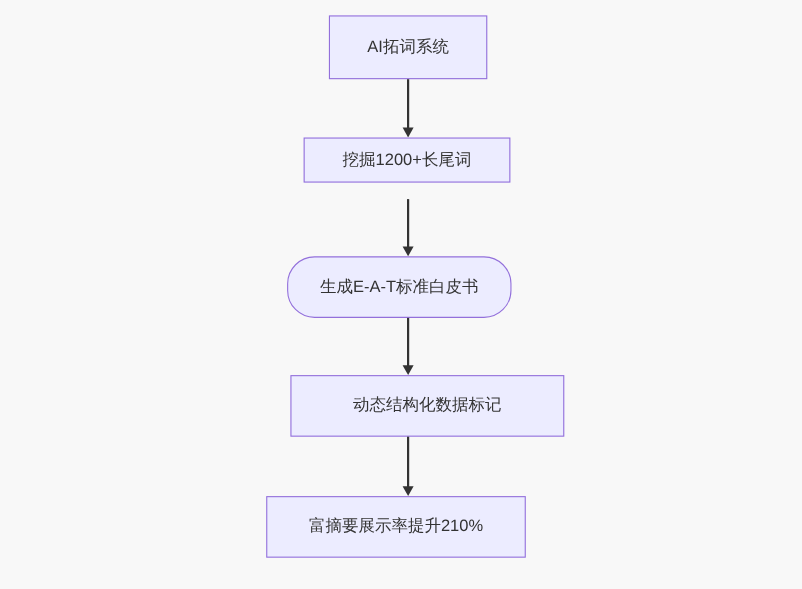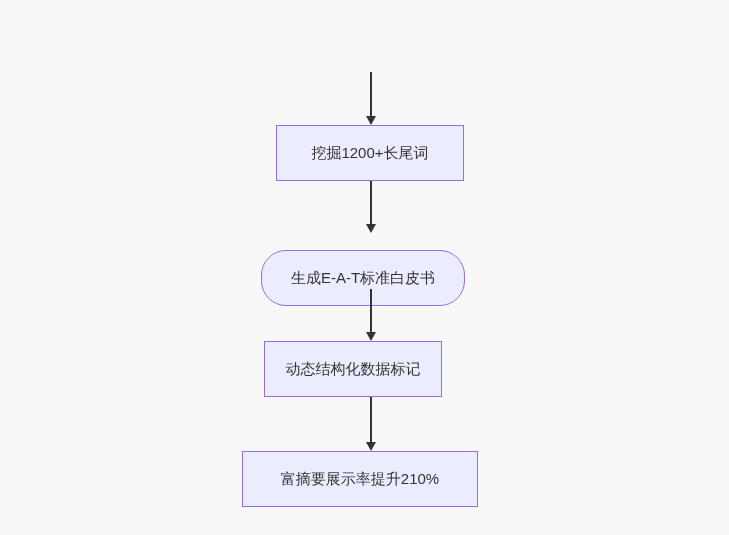--- a/index.html
+++ b/index.html
@@ -34,23 +34,23 @@
     justify-content: center;
   }
   .node-label {
     color: var(--node-text);
     font-size: 15px;
     line-height: 1.2;
     white-space: nowrap;
     text-align: center;
   }
   .n1 { left: 299px; top: 14px;  width: 144px; height: 58px; }
-  .n2 { left: 276px; top: 125px; width: 188px; height: 56px; }
-  .n3 { left: 261px; top: 250px; width: 204px; height: 56px; border-radius: 25px; }
-  .n4 { left: 264px; top: 341px; width: 178px; height: 56px; }
+  .n2 { left: 276px; top: 125px; width: 188px; height: 41px; }
+  .n3 { left: 261px; top: 233px; width: 204px; height: 56px; border-radius: 25px; }
+  .n4 { left: 264px; top: 341px; width: 249px; height: 56px; }
   .n5 { left: 242px; top: 451px; width: 236px; height: 56px; }
   .edge {
     position: absolute;
     left: 365px;
     width: 12px;
   }
   .e1 { top: 72px;  height: 53px; }
   .e2 { top: 181px; height: 52px; }
   .e3 { top: 289px; height: 52px; }
   .e4 { top: 397px; height: 54px; }
@@ -71,20 +71,23 @@
     border-left: 5px solid transparent;
     border-right: 5px solid transparent;
     border-top: 9px solid var(--arrow);
   }
 </style>
 </head>
 <body>
 
 <div class="stage">
 
+  <div class="node n1">
+    <span class="node-label">AI拓词系统</span>
+  </div>
 
   <div class="edge e1">
     <span class="edge-line"></span>
     <span class="edge-head"></span>
   </div>
 
   <div class="node n2">
     <span class="node-label">挖掘1200+长尾词</span>
   </div>
 

